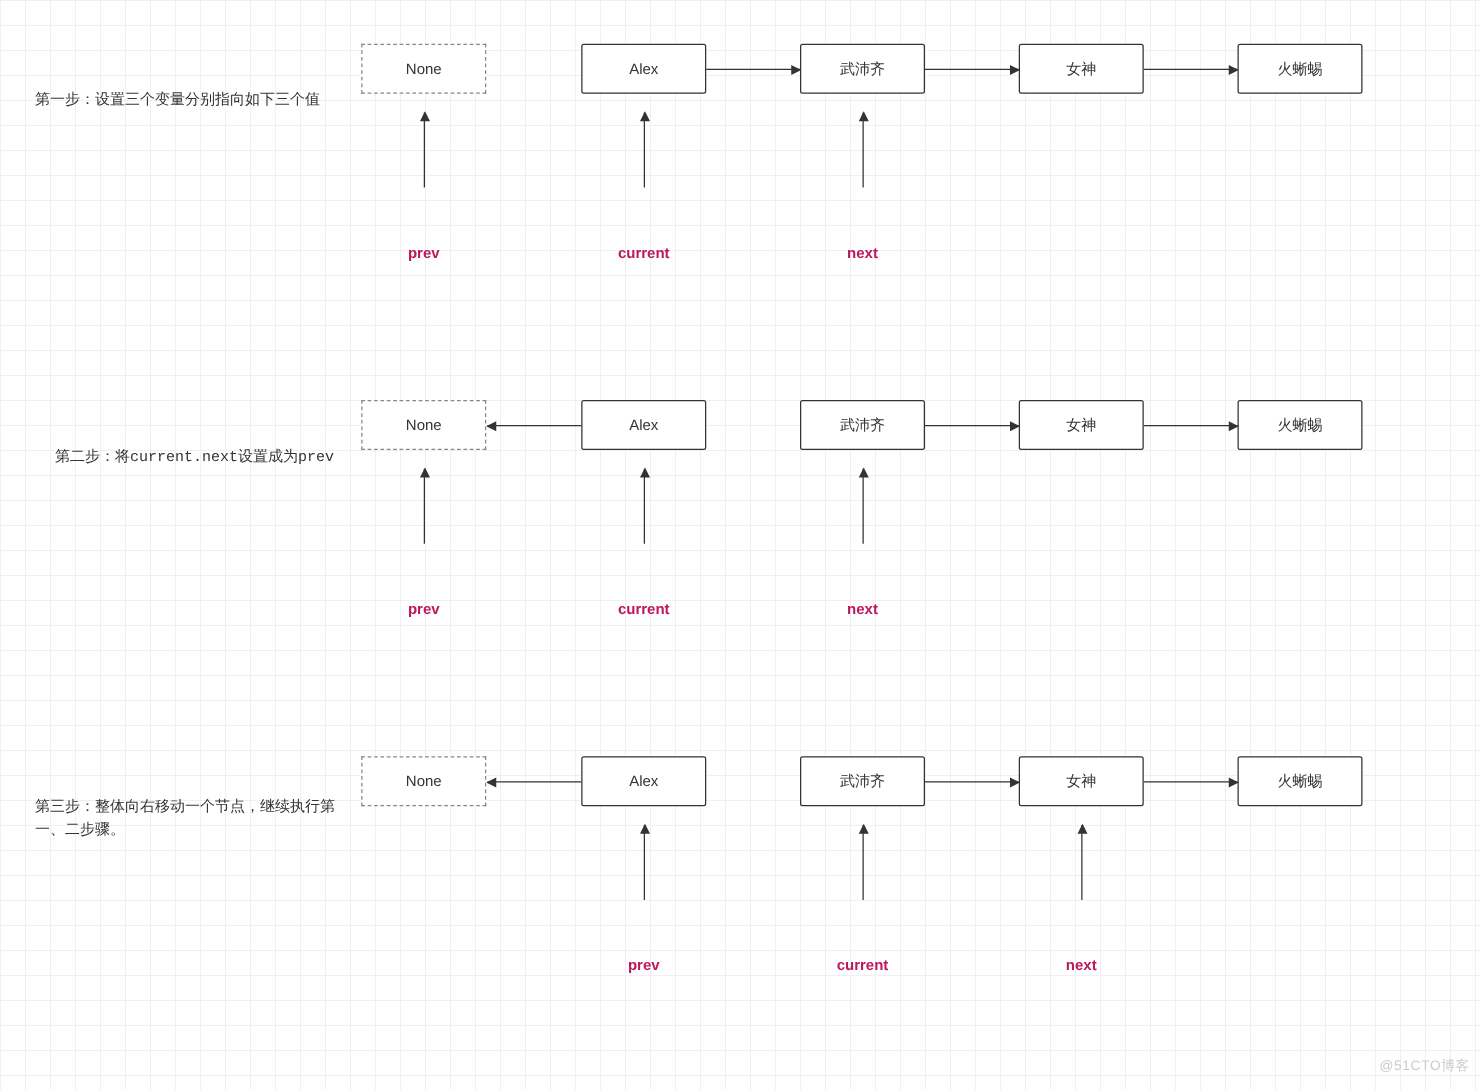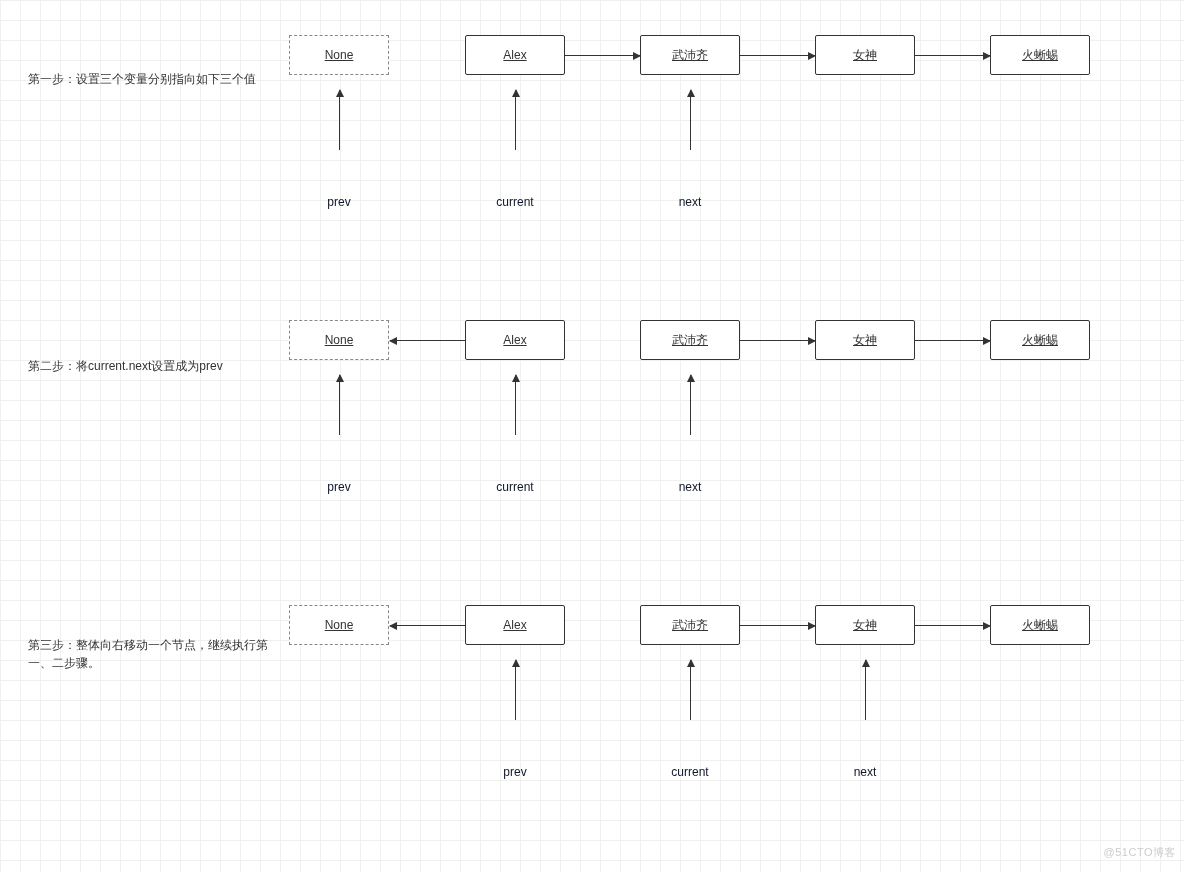--- a/index.html
+++ b/index.html
@@ -30,21 +30,20 @@
   .node {
     position: absolute;
     width: 100px;
     height: 40px;
     display: flex;
     align-items: center;
     justify-content: center;
     font-size: 12px;
     color: #333;
     background: #fff;
-    text-decoration: underline;
   }
   .node-solid { border: 1px solid #333; border-radius: 2px; justify-content: center; }
   .node-dashed { border: 1px dashed #888; }
   .arrow-h {
     position: absolute;
     height: 1px;
     background: #333;
   }
   .arrow-h.right::after, .arrow-h.left::after {
     content: "";
@@ -66,23 +65,24 @@
     position: absolute;
     width: 0; height: 0;
     border-left: 4px solid transparent;
     border-right: 4px solid transparent;
     border-bottom: 8px solid #333;
     top: -1px; left: -3.5px;
   }
   .ptr-label {
     position: absolute;
     font-size: 12px;
-    color: #0f172a;
+    color: #be185d;
     text-align: center;
     transform: translateX(-50%);
+    font-weight: bold;
   }
   .watermark {
     position: absolute;
     right: 8px; bottom: 12px;
     font-size: 11px;
     color: #ccc;
     letter-spacing: 0.5px;
   }
 </style>
 </head>
@@ -100,21 +100,21 @@
 <div class="node node-solid" style="left:640px; top:35px;">
     <span>武沛齐</span>
   </div>
 <div class="node node-solid" style="left:815px; top:35px;">
     <span>女神</span>
   </div>
 <div class="node node-solid" style="left:990px; top:35px;">
     <span>火蜥蜴</span>
   </div>
 
-<div class="step-label" style="left:28px; top:333px;">第二步：将current.next设置成为prev</div>
+<div class="step-label" style="left:44px; top:333px;font-family:Liberation Mono, monospace;">第二步：将current.next设置成为prev</div>
 <div class="node node-dashed" style="left:289px; top:320px;">
     <span>None</span>
   </div>
 <div class="node node-solid" style="left:465px; top:320px;">
     <span>Alex</span>
   </div>
 <div class="node node-solid" style="left:640px; top:320px;">
     <span>武沛齐</span>
   </div>
 <div class="node node-solid" style="left:815px; top:320px;">

